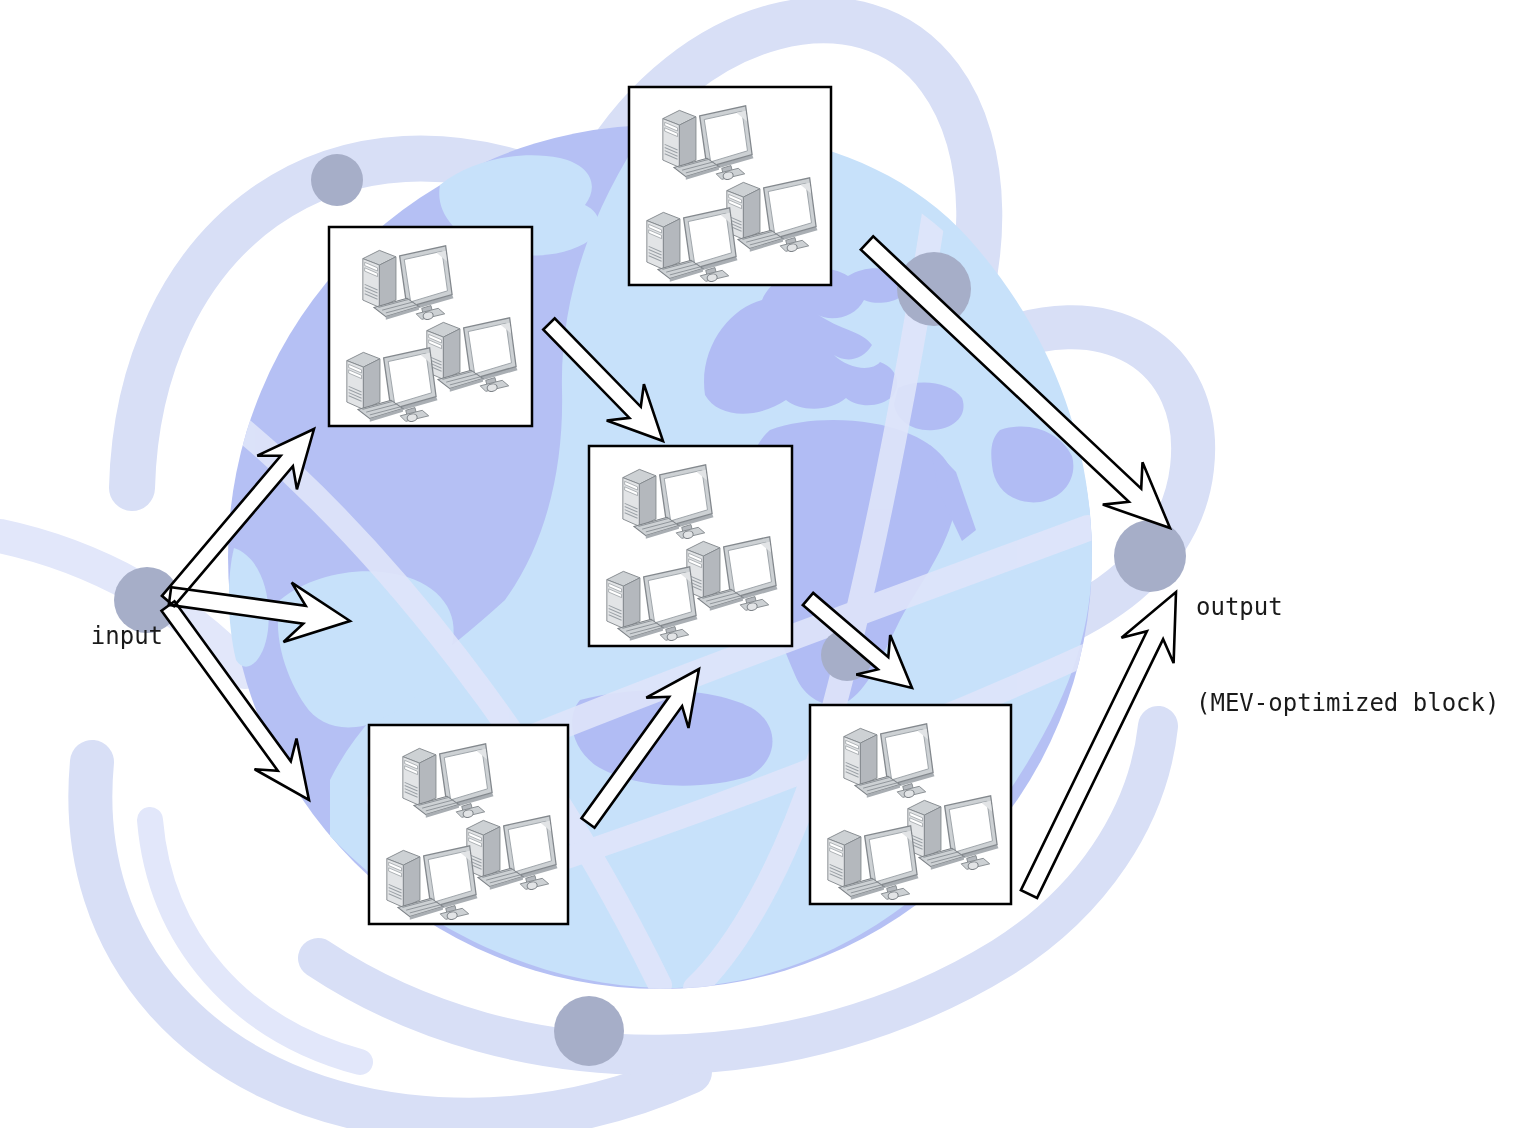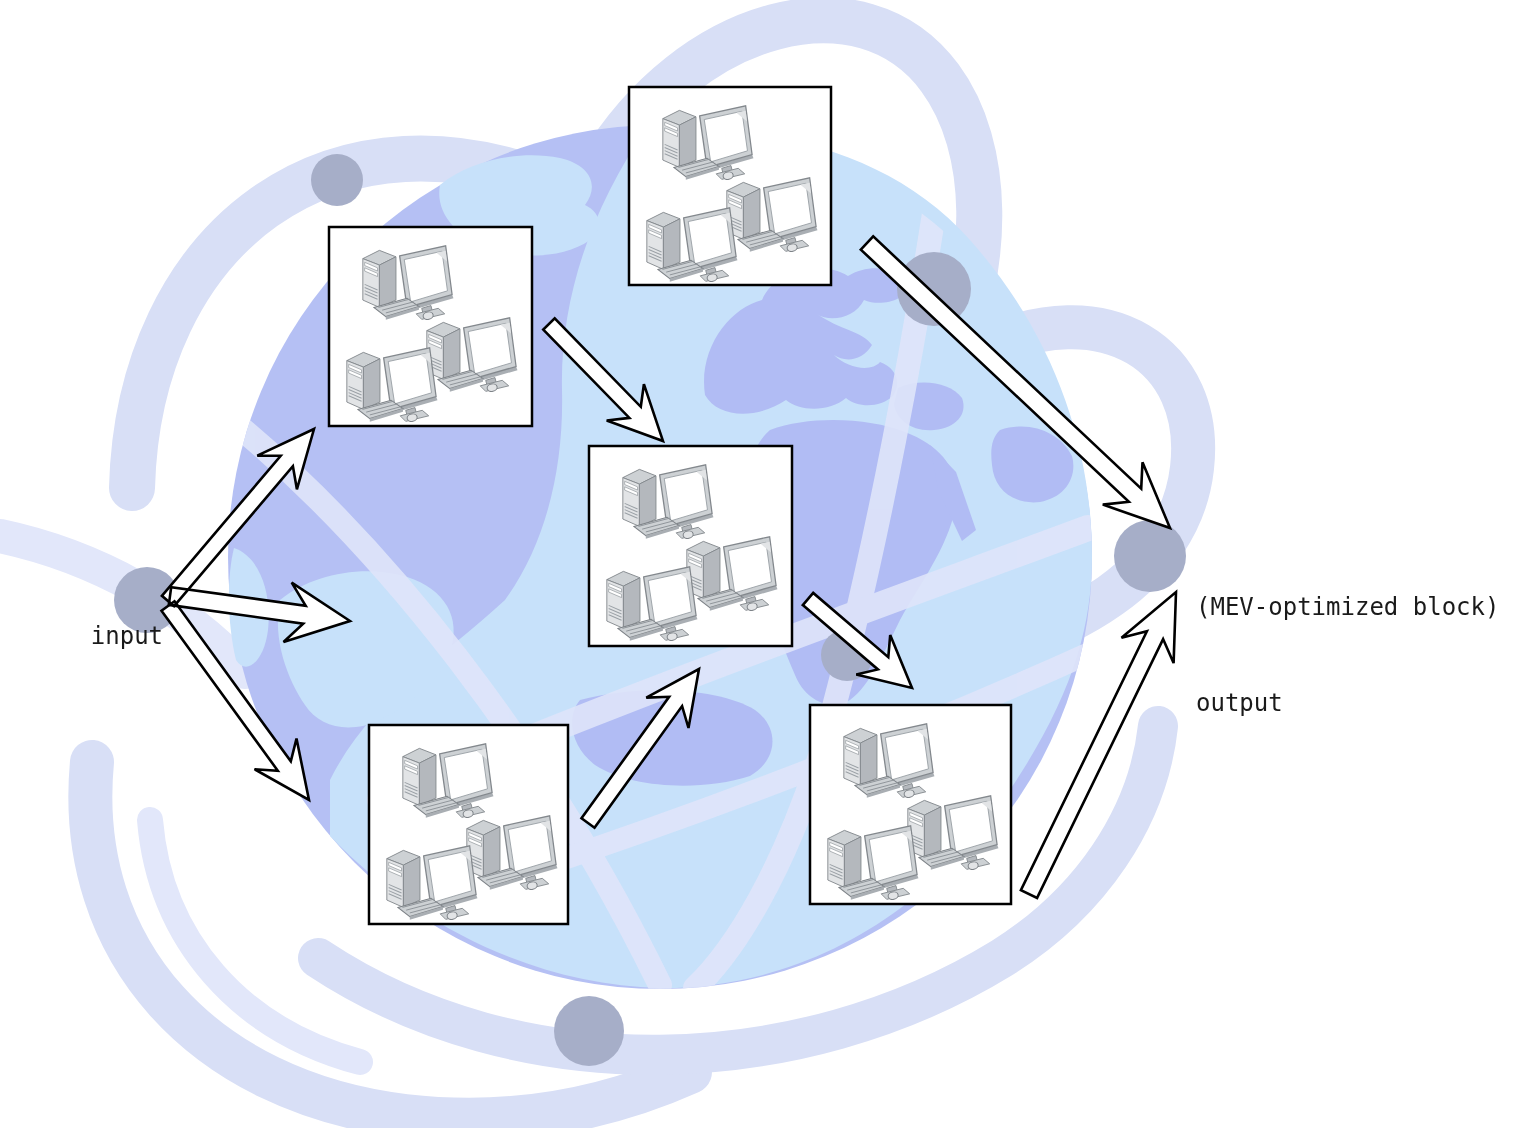--- a/index.html
+++ b/index.html
@@ -182,17 +182,17 @@
         <path d="M860.8,249.6 L1128.9,501.7 L1102.8,504.6 L1170.0,528.0 L1142.5,462.3 L1141.2,488.6 L873.2,236.4 Z" style="fill:none;stroke:var(--arrow_stroke);stroke-width:2.6;stroke-linejoin:miter"></path>
         <path d="M1037.1,897.9 L1163.1,639.1 L1173.6,663.1 L1176.0,592.0 L1121.5,637.8 L1146.9,631.2 L1020.9,890.1 Z" style="fill:none;stroke:var(--arrow_stroke);stroke-width:2.6;stroke-linejoin:miter"></path>
       </g>
   </svg>
 
   <div class="diagram-label label-input">
     <span>input</span>
   </div>
 
   <div class="diagram-label label-output">
+    <div>output</div>
     <div>(MEV-optimized block)</div>
-    <div>output</div>
   </div>
 
 </div>
 
 </body></html>

